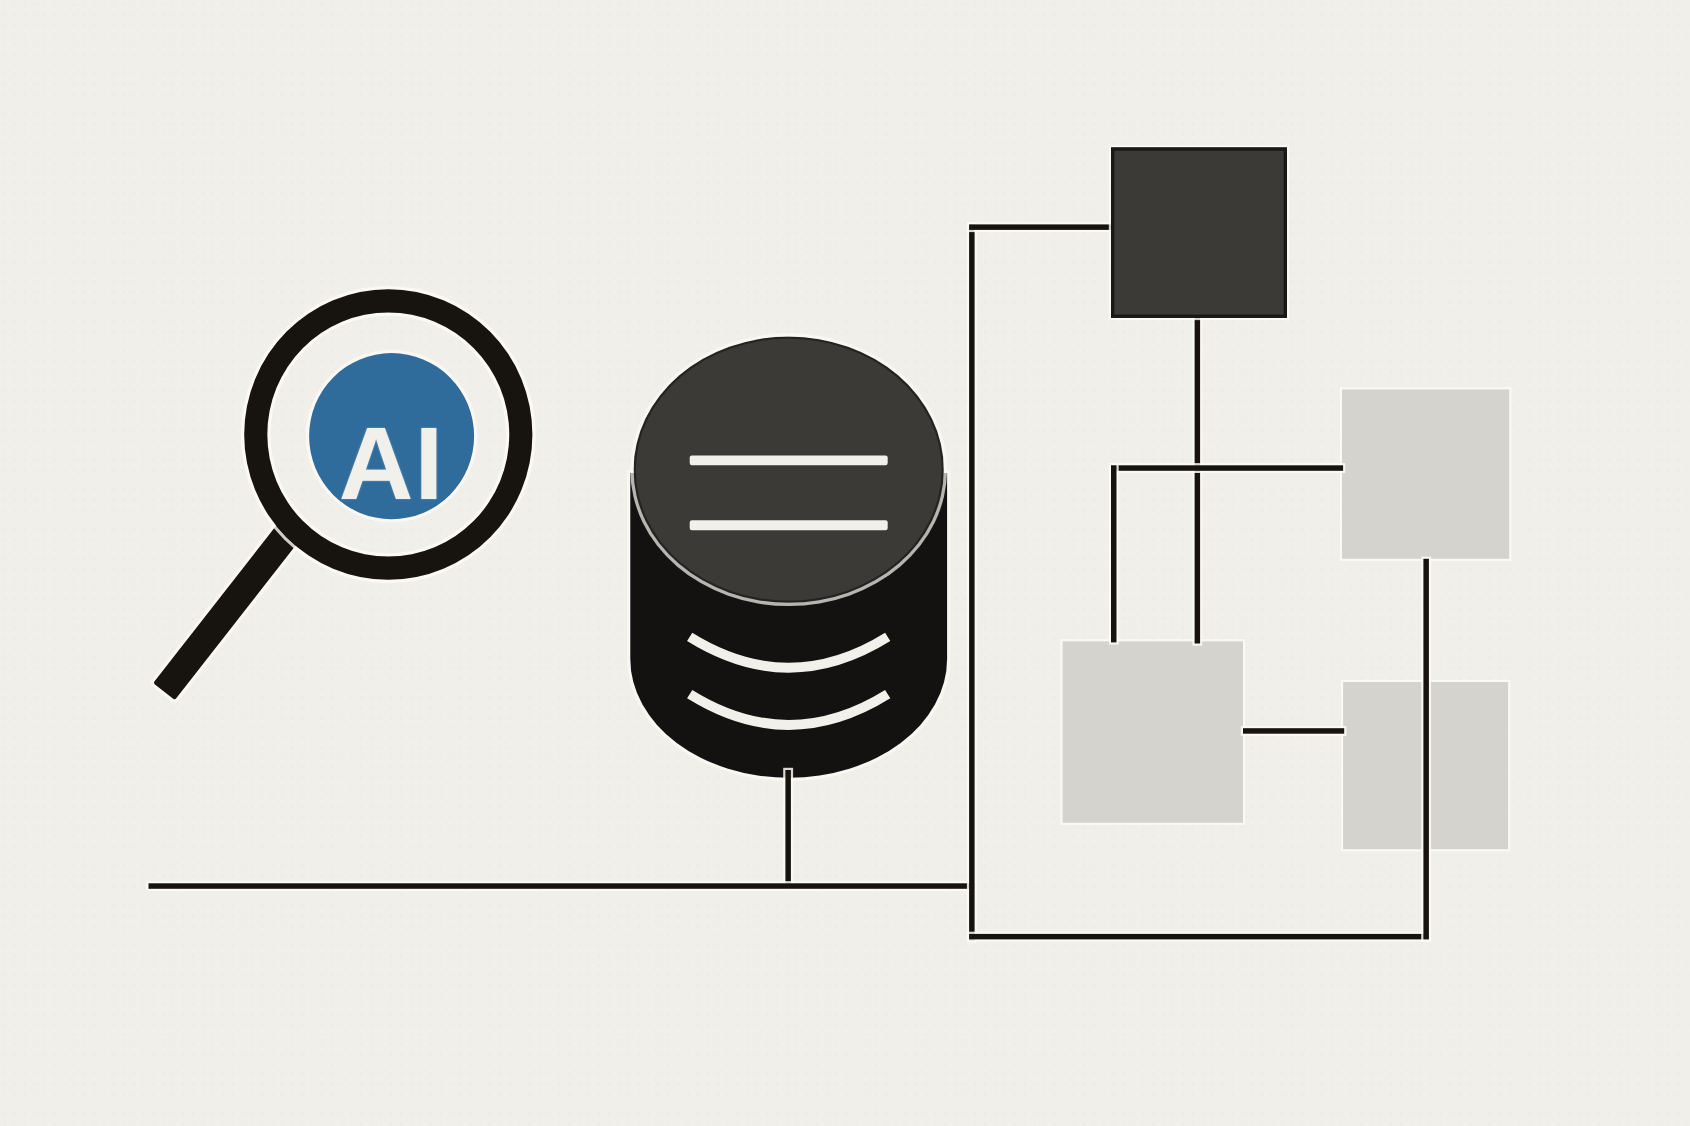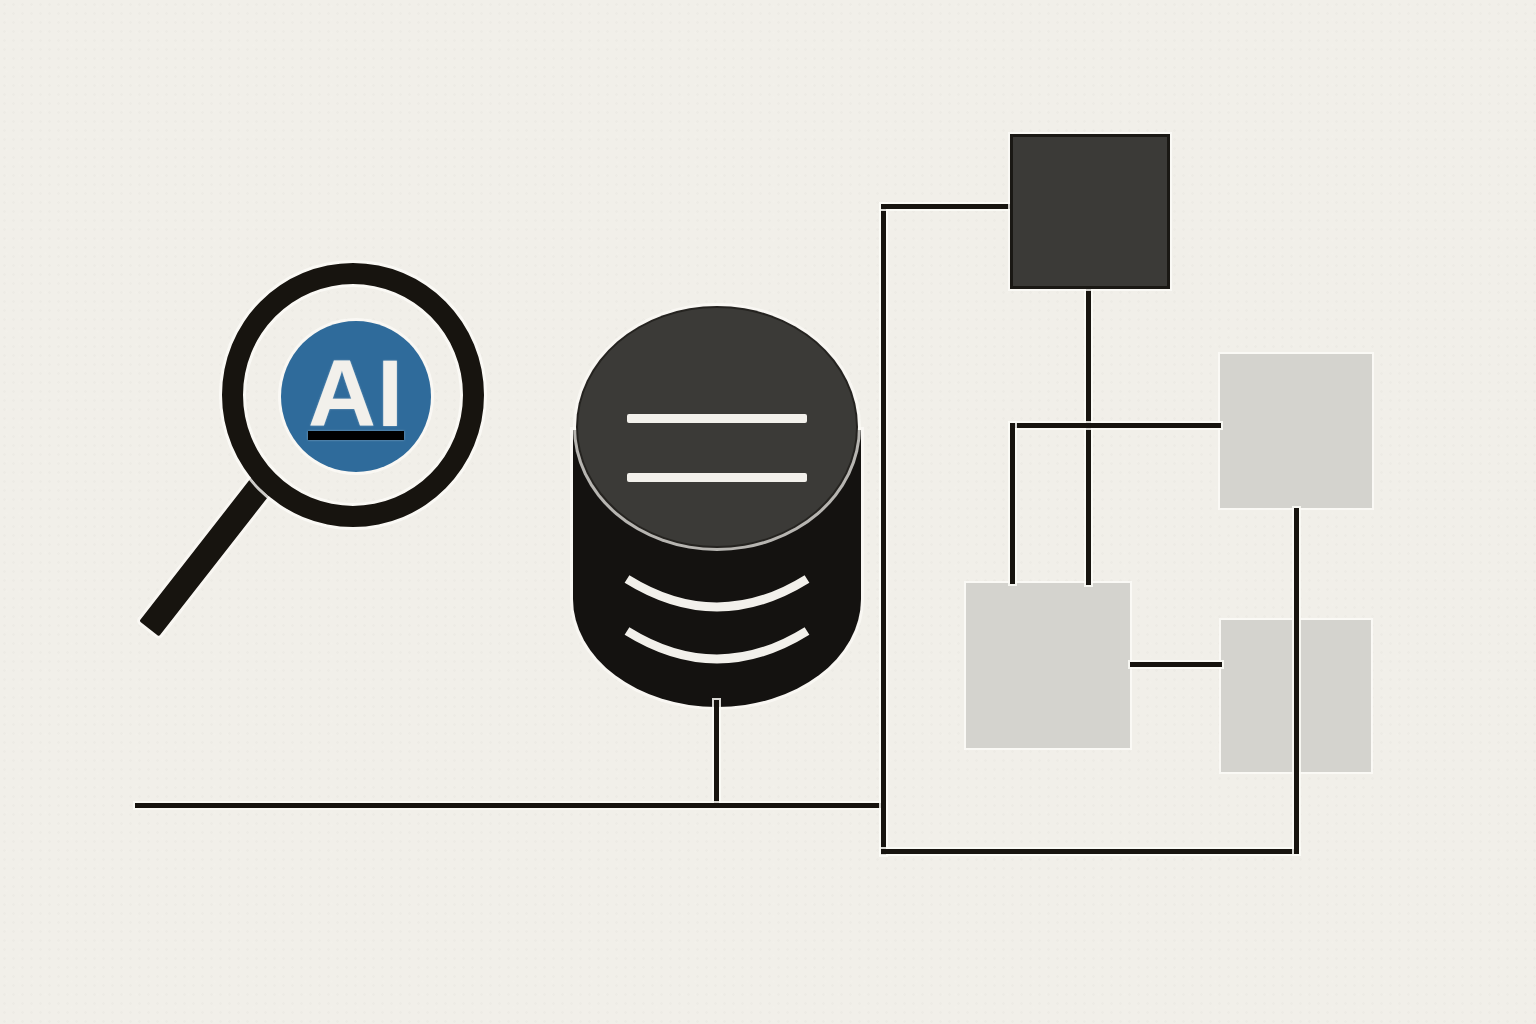--- a/index.html
+++ b/index.html
@@ -47,23 +47,22 @@
     background:var(--ink,#17140f);
     transform-origin:50% 8px;
     transform:rotate(38deg);
     border-radius:2px;
     box-shadow:0 0 0 3px rgba(252,251,247,0.7);
   }
   .mag-lens{
     position:absolute;left:281px;top:321px;width:150px;height:151px;
     background:var(--lens_blue,#2f6b9b);
     border-radius:50%;
-    display:flex;align-items:center;justify-content:center;
+    display:flex;align-items:flex-end;justify-content:center;
     box-shadow:0 0 0 3px rgba(252,251,247,0.75);
-    text-decoration:underline;
   }
   .ai-text{
     font-size:94px;font-weight:700;letter-spacing:1px;
     color:var(--paper_white,#f2f0eb);
     transform:translateY(-3px);
     text-shadow:0 0 2px rgba(255,255,255,0.4);
     line-height:1;
   }
 
   

